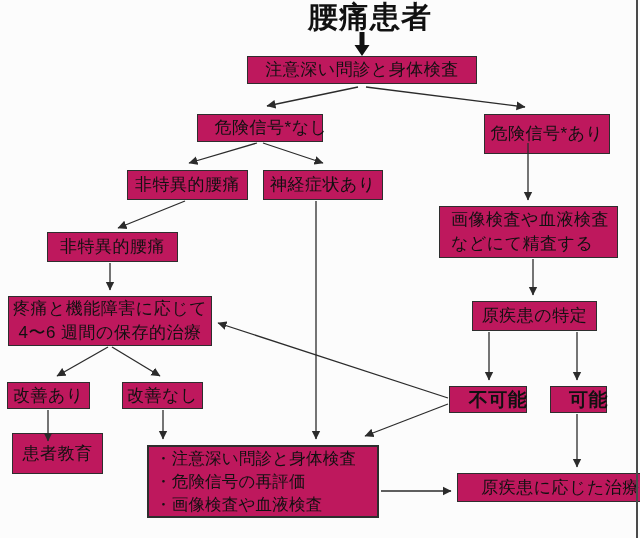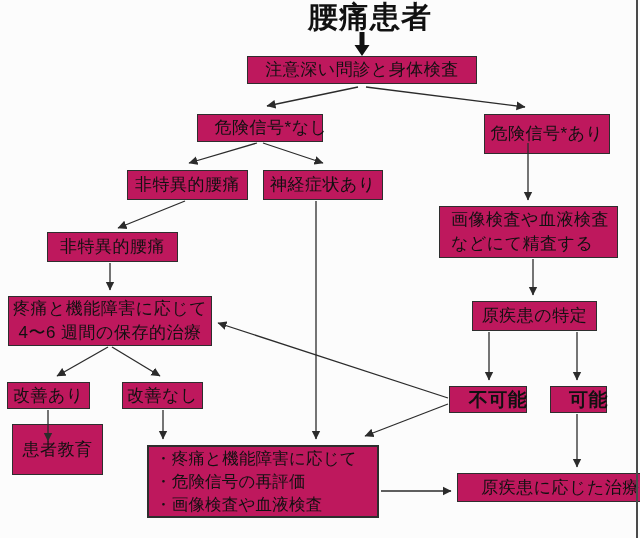--- a/index.html
+++ b/index.html
@@ -103,26 +103,26 @@
 
   <div class="node multi" style="left:8px; top:296px; width:204px; height:50px;">
     <span>疼痛と機能障害に応じて</span>
     <span>4〜6 週間の保存的治療</span>
   </div>
 
   <div class="node" style="left:7px; top:382px; width:83px; height:27px;">改善あり</div>
 
   <div class="node" style="left:122px; top:382px; width:81px; height:27px;">改善なし</div>
 
-  <div class="node multi" style="left:12px; top:424px; width:91px; height:51px;">
+  <div class="node multi" style="left:12px; top:433px; width:91px; height:41px;">
     <span>患者教育</span>
   </div>
 
   <div class="node list" style="left:147px; top:445px; width:232px; height:73px;">
-    <div>・疼痛と機能障害に応じて</div>
+    <div>・注意深い問診と身体検査</div>
     <div>・危険信号の再評価</div>
     <div>・画像検査や血液検査</div>
   </div>
 
   <div class="node multi left-align" style="left:439px; top:206px; width:179px; height:52px;">
     <span>画像検査や血液検査</span>
     <span>などにて精査する</span>
   </div>
 
   <div class="node" style="left:472px; top:301px; width:125px; height:30px;">原疾患の特定</div>

